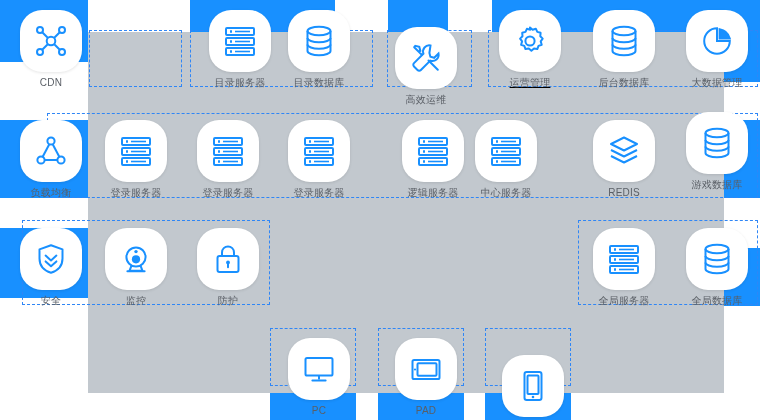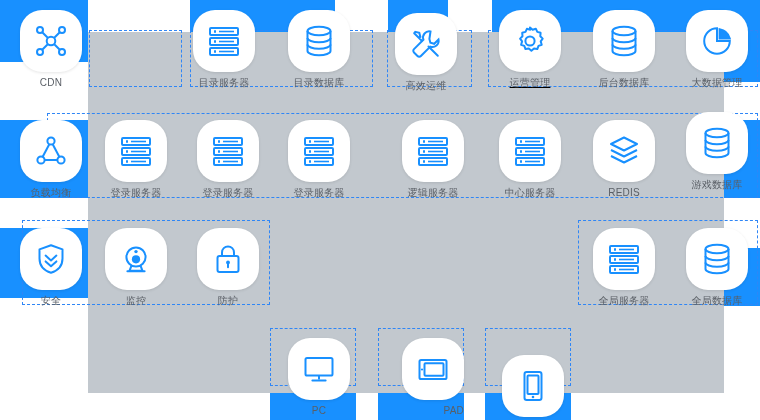--- a/index.html
+++ b/index.html
@@ -78,21 +78,21 @@
       <circle cx="6" cy="28" r="3"></circle>
             <circle cx="28" cy="28" r="3"></circle>
       <line x1="8.2" y1="8.2" x2="14" y2="14"></line>
             <line x1="25.8" y1="8.2" x2="20" y2="14"></line>
       <line x1="8.2" y1="25.8" x2="14" y2="20"></line>
             <line x1="25.8" y1="25.8" x2="20" y2="20"></line>
           </svg>
         </div>
         <div class="label">CDN</div>
       </div>
-      <div class="node" style="left: 186px; top: 10px;">
+      <div class="node" style="left: 202px; top: 10px;">
         <div class="card">
           <svg width="34" height="34" viewBox="0 0 34 34" fill="none" stroke="#1890ff" stroke-width="2">
       <rect x="3" y="4" width="28" height="7" rx="1"></rect>
             <rect x="3" y="14" width="28" height="7" rx="1"></rect>
       <rect x="3" y="24" width="28" height="7" rx="1"></rect>
       <line x1="7" y1="7.5" x2="9" y2="7.5" stroke-width="2.4"></line>
             <line x1="12" y1="7.5" x2="27" y2="7.5" stroke-width="1.6"></line>
       <line x1="7" y1="17.5" x2="9" y2="17.5" stroke-width="2.4"></line>
             <line x1="12" y1="17.5" x2="27" y2="17.5" stroke-width="1.6"></line>
       <line x1="7" y1="27.5" x2="9" y2="27.5" stroke-width="2.4"></line>
@@ -105,21 +105,21 @@
         <div class="card">
           <svg width="34" height="34" viewBox="0 0 34 34" fill="none" stroke="#1890ff" stroke-width="2">
       <ellipse cx="17" cy="7" rx="11.5" ry="4.2"></ellipse>
       <path d="M5.5 7v20c0 2.3 5.1 4.2 11.5 4.2S28.5 29.3 28.5 27V7"></path>
       <path d="M5.5 14c0 2.3 5.1 4.2 11.5 4.2S28.5 16.3 28.5 14"></path>
       <path d="M5.5 20.5c0 2.3 5.1 4.2 11.5 4.2s11.5-1.9 11.5-4.2"></path>
           </svg>
         </div>
         <div class="label">目录数据库</div>
       </div>
-      <div class="node" style="left: 388px; top: 13px; font-family: Liberation Serif, serif;">
+      <div class="node" style="left: 388px; top: 27px; font-family: Liberation Serif, serif;">
         <div class="card">
           <svg width="34" height="34" viewBox="0 0 34 34" fill="none" stroke="#1890ff" stroke-width="2" stroke-linecap="round">
       <path d="M21.5 4.5a6.2 6.2 0 0 0-7.1 8.2L5 22.1a2.4 2.4 0 0 0 0 3.4l3.5 3.5a2.4 2.4 0 0 0 3.4 0l9.4-9.4a6.2 6.2 0 0 0 8.2-7.1l-4.3 4.3-3.8-1-1-3.8z"></path>
       <path d="M5.2 6.2l7.6 7.6M5.2 6.2l1.1-1.4 4 1.1 1.1 4-1.4 1.1"></path>
       <path d="M28.8 28.8l-9.3-9.3"></path>
           </svg>
         </div>
         <div class="label">高效运维</div>
       </div>
       <div class="node" style="left: 492px; top: 10px; text-decoration: underline;">
@@ -222,21 +222,21 @@
       <line x1="7" y1="7.5" x2="9" y2="7.5" stroke-width="2.4"></line>
             <line x1="12" y1="7.5" x2="27" y2="7.5" stroke-width="1.6"></line>
       <line x1="7" y1="17.5" x2="9" y2="17.5" stroke-width="2.4"></line>
             <line x1="12" y1="17.5" x2="27" y2="17.5" stroke-width="1.6"></line>
       <line x1="7" y1="27.5" x2="9" y2="27.5" stroke-width="2.4"></line>
             <line x1="12" y1="27.5" x2="27" y2="27.5" stroke-width="1.6"></line>
           </svg>
         </div>
         <div class="label">逻辑服务器</div>
       </div>
-      <div class="node" style="left: 492px; top: 120px;">
+      <div class="node" style="left: 468px; top: 120px;">
         <div class="card">
           <svg width="34" height="34" viewBox="0 0 34 34" fill="none" stroke="#1890ff" stroke-width="2">
       <rect x="3" y="4" width="28" height="7" rx="1"></rect>
             <rect x="3" y="14" width="28" height="7" rx="1"></rect>
       <rect x="3" y="24" width="28" height="7" rx="1"></rect>
       <line x1="7" y1="7.5" x2="9" y2="7.5" stroke-width="2.4"></line>
             <line x1="12" y1="7.5" x2="27" y2="7.5" stroke-width="1.6"></line>
       <line x1="7" y1="17.5" x2="9" y2="17.5" stroke-width="2.4"></line>
             <line x1="12" y1="17.5" x2="27" y2="17.5" stroke-width="1.6"></line>
       <line x1="7" y1="27.5" x2="9" y2="27.5" stroke-width="2.4"></line>
@@ -329,21 +329,21 @@
       <div class="node" style="left: 281px; top: 338px;">
         <div class="card">
           <svg width="34" height="34" viewBox="0 0 34 34" fill="none" stroke="#1890ff" stroke-width="2" stroke-linejoin="round">
       <rect x="3.5" y="6" width="27" height="17.5" rx="1.6"></rect>
       <line x1="17" y1="23.5" x2="17" y2="27.4"></line>
       <line x1="10.4" y1="28.6" x2="23.6" y2="28.6" stroke-linecap="round"></line>
           </svg>
         </div>
         <div class="label">PC</div>
       </div>
-      <div class="node" style="left: 388px; top: 338px; align-items: flex-end;">
+      <div class="node" style="left: 388px; top: 338px;">
         <div class="card">
           <svg width="34" height="34" viewBox="0 0 34 34" fill="none" stroke="#1890ff" stroke-width="2" stroke-linejoin="round">
       <rect x="3.5" y="8" width="27" height="19" rx="1.6"></rect>
       <rect x="8.5" y="11.2" width="19" height="12.6" rx="1"></rect>
       <circle cx="6" cy="17.5" r="1.1" fill="#1890ff" stroke="none"></circle>
           </svg>
         </div>
         <div class="label">PAD</div>
       </div>
       <div class="node" style="left: 495px; top: 355px;">

